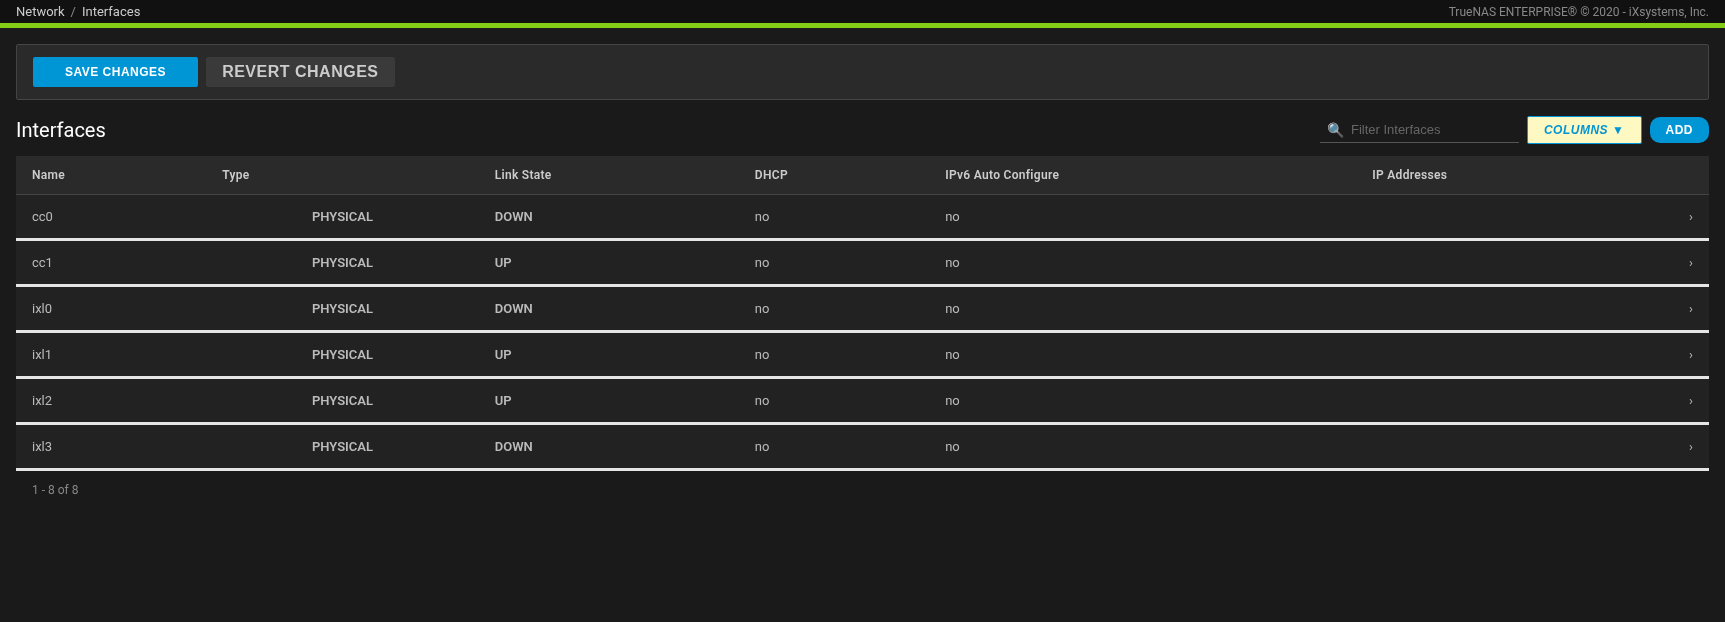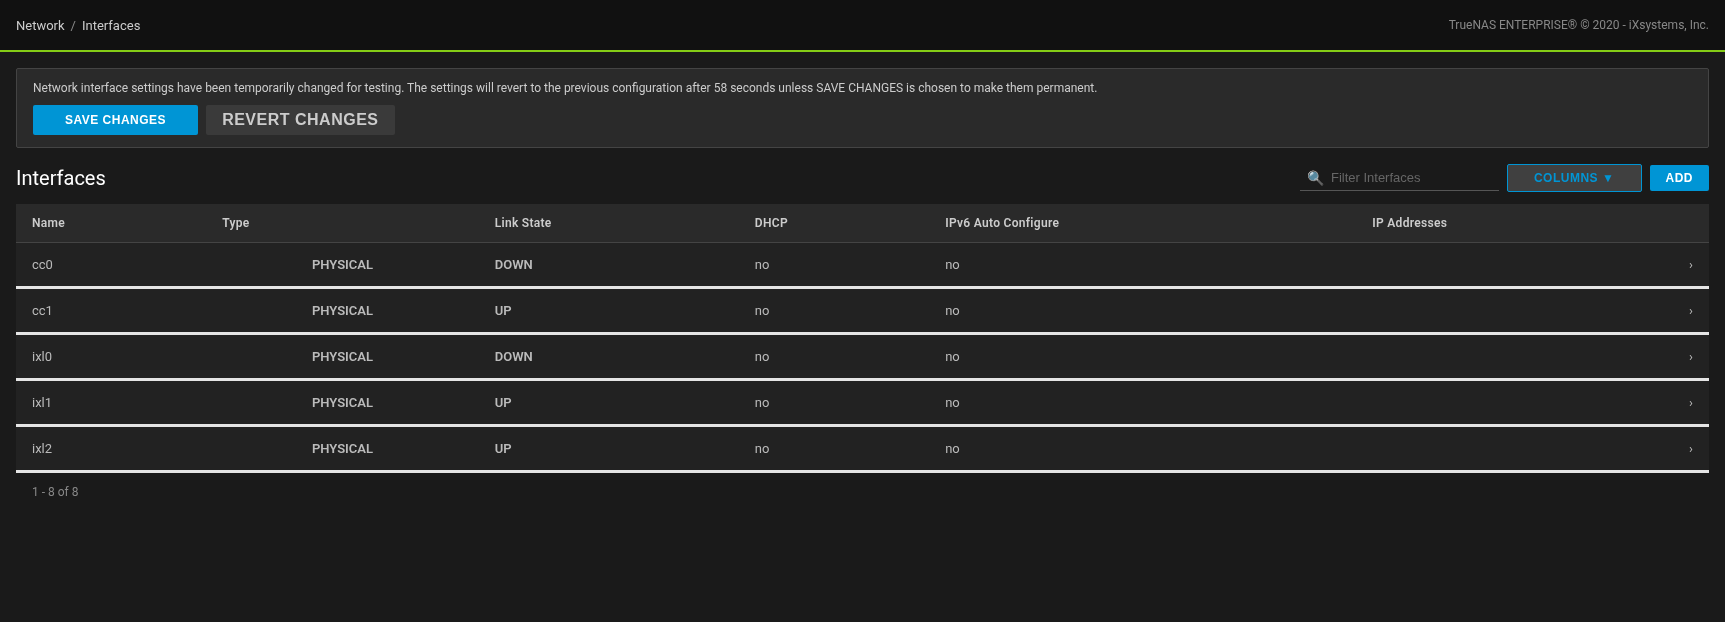--- a/index.html
+++ b/index.html
@@ -9,26 +9,26 @@
       font-family: 'Roboto', Arial, sans-serif;
       font-size: 13px;
       min-height: 622px;
       width: 1725px;
       overflow-x: hidden;
     }
 
     
     .top-bar {
       background: #111;
-      height: 52px;
+      height: 28px;
       display: flex;
       align-items: center;
       justify-content: space-between;
       padding: 0 16px;
-      border-bottom: 2px solid #84cc16;
+      border-bottom: 5px solid #84cc16;
     }
     .breadcrumb {
       display: flex;
       align-items: center;
       gap: 6px;
       font-size: 13px;
       color: #ccc;
     }
     .breadcrumb a {
       color: #ccc;
@@ -120,43 +120,44 @@
       background: transparent;
       border: none;
       outline: none;
       color: #ccc;
       font-size: 13px;
       width: 160px;
     }
     .search-input::placeholder { color: #666; }
 
     .btn-columns {
-      background: #404040;
+      background: #fef9c3;
       color: #0095d5;
       border: 1px solid #0095d5;
-      padding: 6px 26px;
+      padding: 6px 16px;
       font-size: 12px;
       font-weight: 600;
       cursor: pointer;
       border-radius: 2px;
       letter-spacing: 0.5px;
       text-transform: uppercase;
       display: flex;
       align-items: center;
       gap: 4px;
+      font-style: italic;
     }
     .btn-add {
       background: #0095d5;
       color: #fff;
       border: none;
       padding: 6px 16px;
       font-size: 12px;
       font-weight: 600;
       cursor: pointer;
-      border-radius: 2px;
+      border-radius: 10px;
       letter-spacing: 0.5px;
       text-transform: uppercase;
     }
 
     
     .data-table {
       width: 100%;
       border-collapse: collapse;
       background: #222;
     }
@@ -209,21 +210,20 @@
 <div class="top-bar">
   <div class="breadcrumb">
     <a href="#">Network</a>
     <span class="sep">/</span>
     <span>Interfaces</span>
   </div>
   <div class="top-bar-brand">TrueNAS ENTERPRISE® © 2020 - iXsystems, Inc.</div>
 </div>
 
 <div class="alert-banner">
-  <div class="alert-text">Network interface settings have been temporarily changed for testing. The settings will revert to the previous configuration after 58 seconds unless SAVE CHANGES is chosen to make them permanent.</div>
   <div class="alert-actions">
     <button class="btn-save">SAVE CHANGES</button>
     <button class="btn-revert">REVERT CHANGES</button>
   </div>
 </div>
 
 <div class="main-content">
 
   <div class="table-header-row">
     <h2 class="table-title">Interfaces</h2>
@@ -291,17 +291,26 @@
     </tr>
         <tr>
       <td class="td-name">ixl2</td>
       <td class="td-type">PHYSICAL</td>
       <td class="td-linkstate state-up">UP</td>
       <td>no</td>
       <td>no</td>
       <td></td>
       <td class="td-chevron"><span>›</span></td>
     </tr>
+        <tr>
+      <td class="td-name">ixl3</td>
+      <td class="td-type">PHYSICAL</td>
+      <td class="td-linkstate state-down">DOWN</td>
+      <td>no</td>
+      <td>no</td>
+      <td></td>
+      <td class="td-chevron"><span>›</span></td>
+    </tr>
       </tbody>
   </table>
 
   <div class="table-footer">1 - 8 of 8</div>
 </div>
 
 </body></html>

